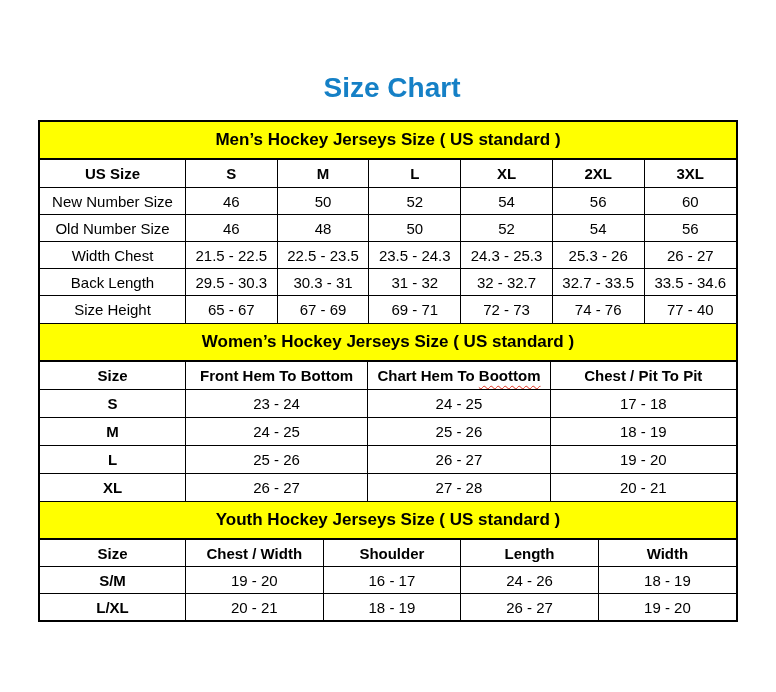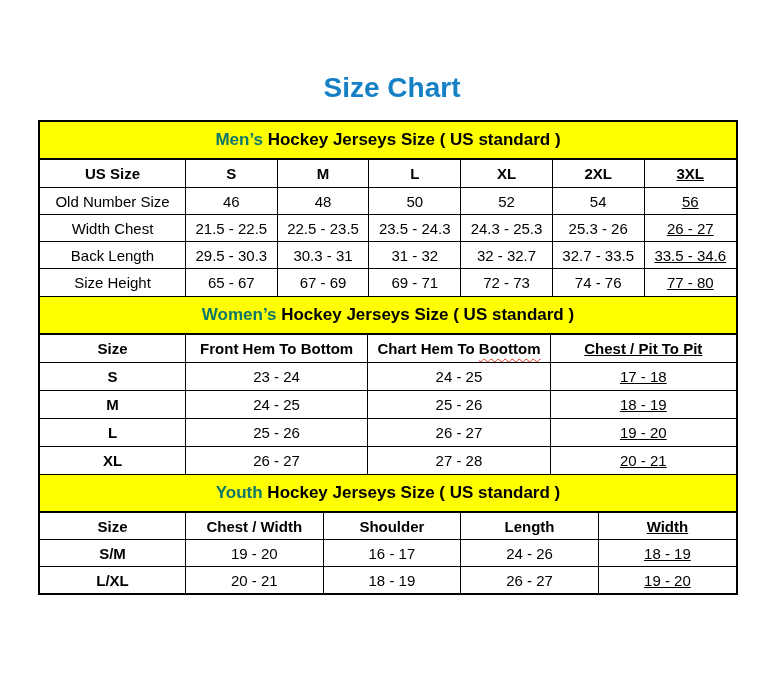--- a/index.html
+++ b/index.html
@@ -39,21 +39,21 @@
     background: #FFFF00;
     height: 36px;
     display: flex;
     align-items: center;
     justify-content: center;
     font-weight: bold;
     font-size: 17px;
     border-bottom: 2px solid #000000;
     white-space: pre;
   }
-  .band .hl { color: #0f766e; }
+  .band .hl { color: #000000; }
 
   table {
     width: 100%;
     border-collapse: collapse;
     table-layout: fixed;
     padding-left: 12px;
   }
   th, td {
     border: 1.7px solid #000000;
     text-align: center;
@@ -61,21 +61,21 @@
     height: 26px;
     padding: 0;
     font-size: 15px;
     overflow: hidden;
     white-space: nowrap;
   }
   th { font-weight: bold; }
   td { font-weight: normal; }
   td.b { font-weight: bold; }
   th:first-child, td:first-child { border-left: none; }
-  th:last-child,  td:last-child  { border-right: none; text-decoration: underline; }
+  th:last-child,  td:last-child  { border-right: none; }
   tr:first-child th { border-top: none; }
   .chart-wrap > table:last-child tr:last-child td { border-bottom: none; }
 
   .wavy {
     text-decoration: underline;
     text-decoration-style: wavy;
     text-decoration-color: #E0301E;
     text-decoration-thickness: 1px;
     text-underline-offset: 4px;
   }
@@ -105,20 +105,29 @@
           <tr>
         <th style="height:27px">US Size</th>
         <th>S</th>
         <th>M</th>
         <th>L</th>
         <th>XL</th>
         <th>2XL</th>
         <th>3XL</th>
       </tr>
       <tr>
+        <td>New Number Size</td>
+        <td>46</td>
+        <td>50</td>
+        <td>52</td>
+        <td>54</td>
+        <td>56</td>
+        <td>60</td>
+      </tr>
+      <tr>
         <td>Old Number Size</td>
         <td>46</td>
         <td>48</td>
         <td>50</td>
         <td>52</td>
         <td>54</td>
         <td>56</td>
       </tr>
       <tr>
         <td>Width Chest</td>
@@ -138,21 +147,21 @@
         <td>32.7 - 33.5</td>
         <td>33.5 - 34.6</td>
       </tr>
       <tr>
         <td style="height:27px">Size Height</td>
         <td>65 - 67</td>
         <td>67 - 69</td>
         <td>69 - 71</td>
         <td>72 - 73</td>
         <td>74 - 76</td>
-        <td>77 - 80</td>
+        <td>77 - 40</td>
       </tr>
     </tbody>
       </table>
 
     <div class="band"><span class="hl">Women’s</span><span> Hockey Jerseys Size ( US standard )</span></div>
 
     <table>
       <colgroup>
         <col style="width:20.9%">
           <col style="width:26.2%">

